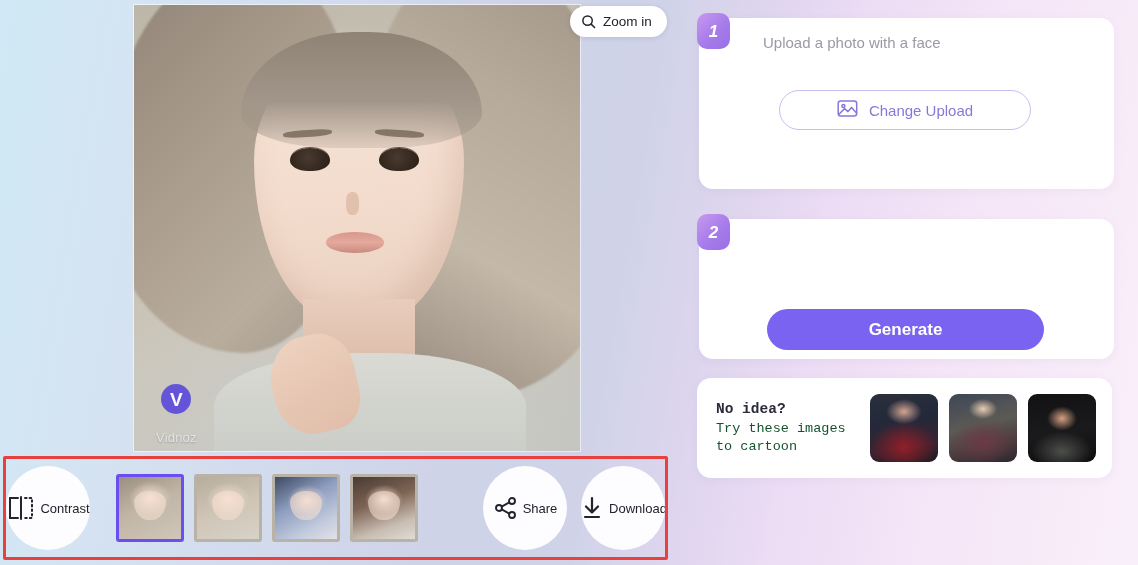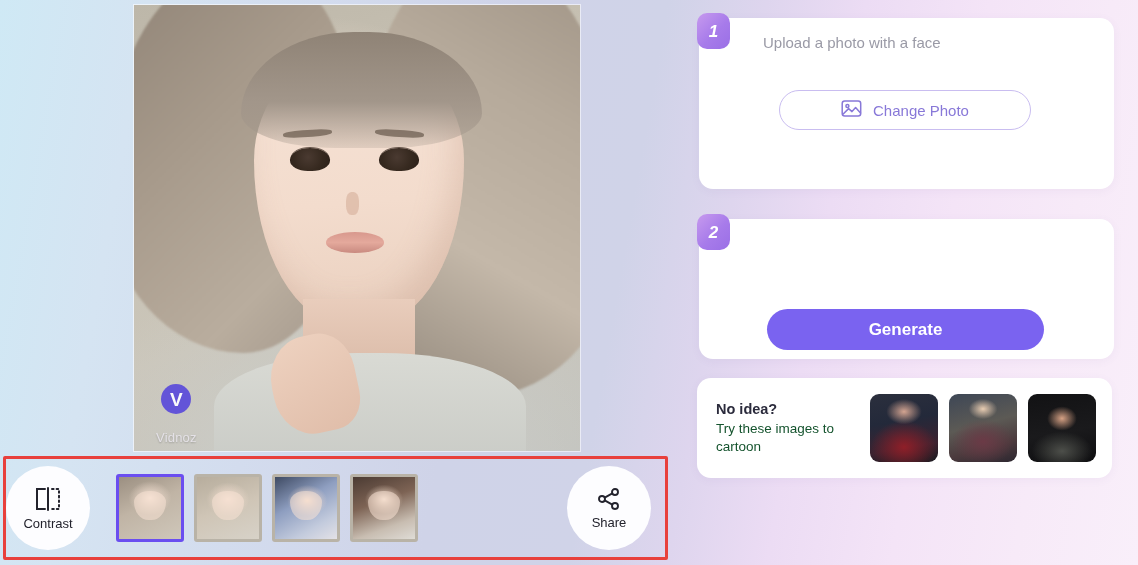--- a/index.html
+++ b/index.html
@@ -196,21 +196,21 @@
     width: 659px; height: 98px;
     display: flex;
     align-items: center;
     gap: 0;
     z-index: 5;
   }
   .round-btn {
     width: 84px; height: 84px;
     border-radius: 50%;
     background: #fdfdff;
-    display: flex; flex-direction: column;
+    display: flex; flex-direction: row;
     align-items: center; justify-content: center;
     gap: 4px;
     cursor: pointer;
     flex: none;
   }
   .round-btn .rb-label {
     font-size: 13px;
     color: #23232d;
   }
   .round-btn svg { display: block; }
@@ -338,20 +338,21 @@
     border: none;
     font-family: "Liberation Sans", sans-serif;
     margin-top: 28px;
   }
 
   .ideas-inner {
     display: flex;
     align-items: center;
     height: 100%;
     padding: 0 16px 0 19px;
+    font-family: Liberation Mono, monospace;
   }
   .ideas-copy { width: 140px; }
   .ideas-title {
     font-size: 14.5px;
     font-weight: bold;
     color: #2b2b3c;
     margin-bottom: 3px;
   }
   .ideas-sub {
     font-size: 13.5px;
@@ -414,20 +415,29 @@
         <div class="shoulder"></div>
         <div class="hand"></div>
       </div>
 
       <div class="watermark">
         <div class="wm-logo">V</div>
         <div class="wm-text">Vidnoz</div>
       </div>
     </div>
 
+    <div class="zoom-pill">
+      <span>
+        <svg class="mag" viewBox="0 0 16 16" fill="none" stroke="#23232d" stroke-width="1.6" stroke-linecap="round">
+          <circle cx="7" cy="7" r="5"></circle>
+            <line x1="10.8" y1="10.8" x2="14.5" y2="14.5"></line>
+        </svg>
+      </span>
+      <span class="label">Zoom in</span>
+    </div>
   </div>
 
   <div class="toolbar">
 
     <div class="round-btn">
       <span>
         <svg width="30" height="26" viewBox="0 0 30 26" fill="none" stroke="#23232d" stroke-width="2" stroke-linecap="round">
           <path d="M12 3 H4 V23 H12"></path>
           <line x1="15" y1="2" x2="15" y2="24"></line>
           <path d="M19 3 H26 V23 H19" stroke-dasharray="1.6 3"></path>
@@ -459,38 +469,48 @@
           <circle cx="19" cy="5" r="3"></circle>
             <circle cx="6" cy="12" r="3"></circle>
             <circle cx="19" cy="19" r="3"></circle>
           <line x1="8.7" y1="10.6" x2="16.3" y2="6.4"></line>
           <line x1="8.7" y1="13.4" x2="16.3" y2="17.6"></line>
         </svg>
       </span>
       <span class="rb-label">Share</span>
     </div>
 
+    <div class="round-btn">
+      <span>
+        <svg width="26" height="24" viewBox="0 0 26 24" fill="none" stroke="#23232d" stroke-width="2.2" stroke-linecap="round" stroke-linejoin="round">
+          <line x1="13" y1="2" x2="13" y2="16"></line>
+          <polyline points="7,10.5 13,16.5 19,10.5"></polyline>
+          <line x1="6" y1="21" x2="20" y2="21"></line>
+        </svg>
+      </span>
+      <span class="rb-label">Download</span>
+    </div>
   </div>
 
   <div class="toolbar-annot"></div>
 
   <div class="right-panel">
 
     <div class="card step" id="card-step1">
       <div class="badge">1</div>
       <div class="step-text">Upload a photo with a face</div>
       <div class="change-photo">
         <span>
           <svg width="21" height="19" viewBox="0 0 21 19" fill="none" stroke="#8878d8" stroke-width="1.5" stroke-linecap="round" stroke-linejoin="round">
             <rect x="1.2" y="2" width="18.5" height="15" rx="2.5"></rect>
             <circle cx="6.4" cy="7" r="1.5"></circle>
             <path d="M2.2 15 L7.6 9.6 L11 12.6 L14.6 8.6 L19.5 14"></path>
           </svg>
         </span>
-        <span class="cp-label">Change Photo</span>
+        <span class="cp-label">Change Upload</span>
       </div>
     </div>
 
     <div class="card step" id="card-step2">
       <div class="badge">2</div>
       <button class="generate-btn">Generate</button>
     </div>
 
     <div class="card" id="card-ideas">
       <div class="ideas-inner">

